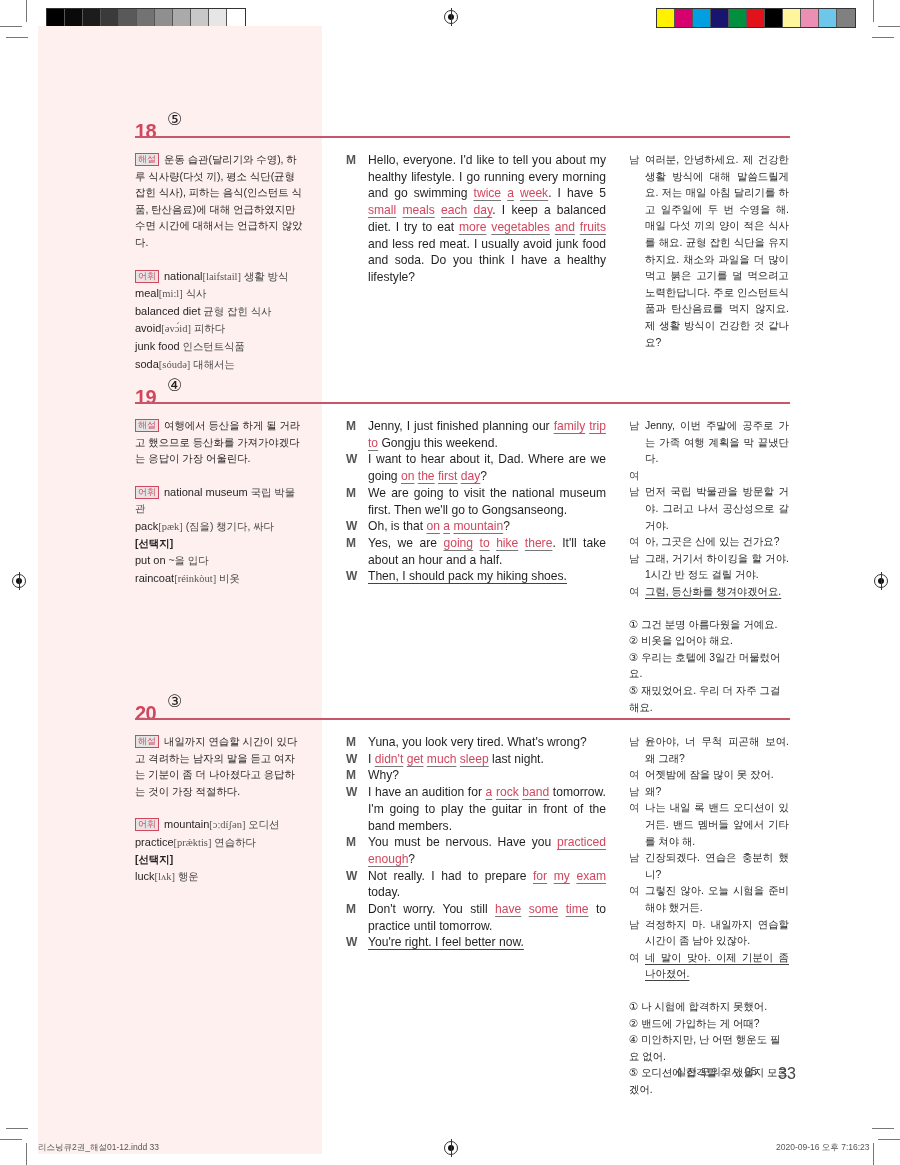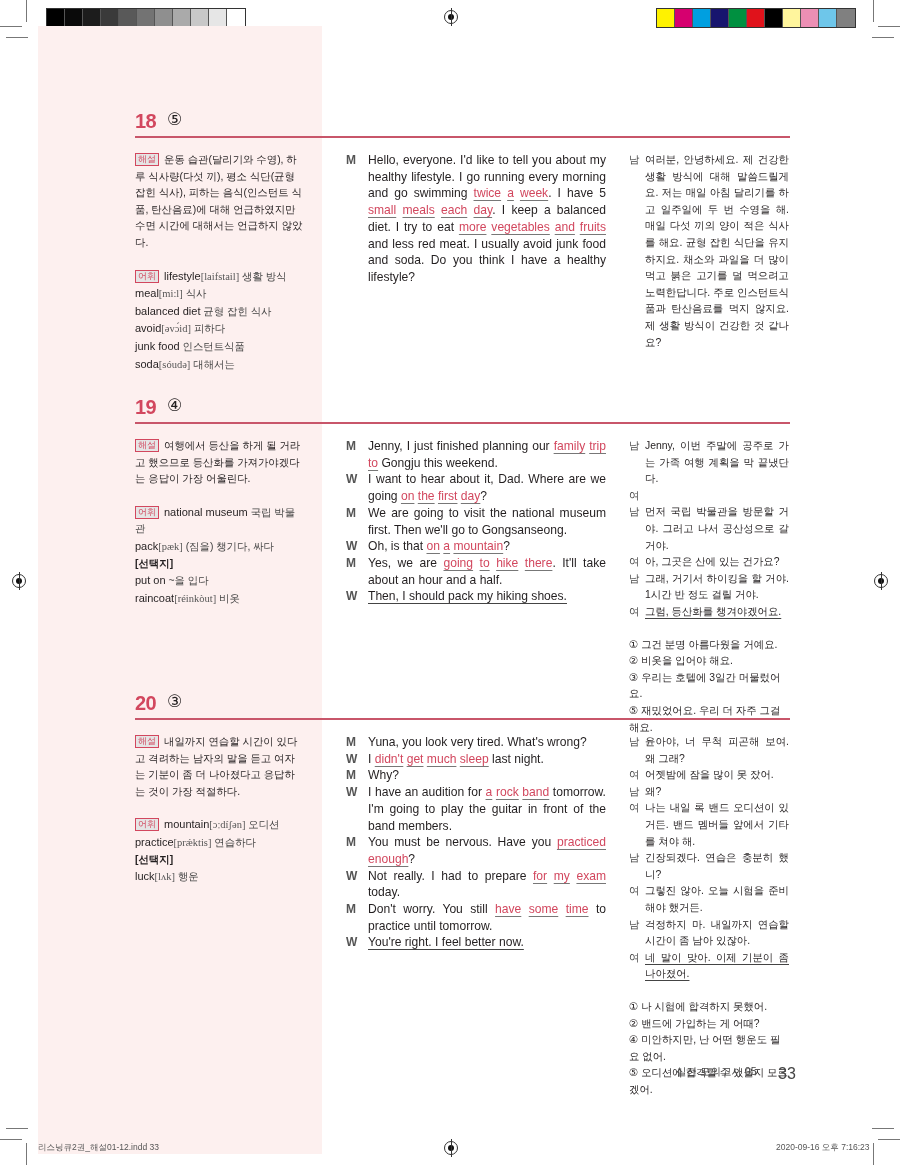--- a/index.html
+++ b/index.html
@@ -21,21 +21,21 @@
   }
   .reg::before { content: ""; position: absolute; left: 3px; top: 3px; width: 6px; height: 6px; border-radius: 50%; background: #111; }
   .reg::after { content: ""; position: absolute; left: 6px; top: -3px; width: 1px; height: 18px; background: #333; }
 
   
   .pink-panel { position: absolute; left: 38px; top: 26px; width: 284px; height: 1128px; background: #fdf0ef; }
 
   
   .section { position: absolute; left: 135px; width: 655px; }
   .sec-head { position: relative; height: 30px; }
-  .sec-num { position: absolute; left: 0; top: 8px; font-size: 20px; font-weight: bold; color: #d2475e; letter-spacing: -0.5px; }
+  .sec-num { position: absolute; left: 0; top: 18px; font-size: 20px; font-weight: bold; color: #d2475e; letter-spacing: -0.5px; }
   .sec-ans { position: absolute; left: 32px; top: 7px; font-size: 17px; color: #231f20; }
   .sec-rule { position: absolute; left: 0; top: 34px; width: 655px; height: 2px; background: #c8566a; }
 
   .col-left { position: absolute; left: 0; width: 170px; font-size: 10.4px; line-height: 16.6px; }
   .col-mid { position: absolute; left: 211px; width: 260px; font-size: 12.1px; line-height: 16.7px; }
   .col-right { position: absolute; left: 494px; width: 160px; font-size: 10.4px; line-height: 16.6px; }
 
   .tag {
     display: inline-block; font-size: 9px; line-height: 11px; padding: 0 2px;
     border: 1px solid #d2475e; color: #d2475e; background: #e5e5e5; margin-right: 5px;
@@ -113,21 +113,21 @@
 <div class="section" style="top:102px;">
   <div class="sec-head">
     <span class="sec-num">18</span>
     <span class="sec-ans">⑤</span>
     <div class="sec-rule"></div>
   </div>
   <div class="col-left" style="top:50px;">
     <p class="p-block"><span class="tag">해설</span><span>운동 습관(달리기와 수영), 하루 식사량(다섯 끼), 평소 식단(균형 잡힌 식사), 피하는 음식(인스턴트 식품, 탄산음료)에 대해 언급하였지만 수면 시간에 대해서는 언급하지 않았다.</span></p>
     <div class="gap"></div>
     <div class="vocab">
-        <div><span class="tag">어휘</span><span class="vocab-word">lifestyle</span><span class="ipa">[laifstail]</span> <span class="kor">생활 방식</span></div>
+        <div><span class="tag">어휘</span><span class="vocab-word">national</span><span class="ipa">[laifstail]</span> <span class="kor">생활 방식</span></div>
         <div><span class="vocab-word">meal</span><span class="ipa">[mi:l]</span> <span class="kor">식사</span></div>
         <div><span class="vocab-word">balanced diet</span> <span class="kor">균형 잡힌 식사</span></div>
         <div><span class="vocab-word">avoid</span><span class="ipa">[əvɔ́id]</span> <span class="kor">피하다</span></div>
         <div><span class="vocab-word">junk food</span> <span class="kor">인스턴트식품</span></div>
         <div><span class="vocab-word">soda</span><span class="ipa">[sóudə]</span> <span class="kor">대해서는</span></div>
       </div>
   </div>
   <div class="col-mid" style="top:50px;">
       <div class="line">
         <span class="spk">M</span>
@@ -135,21 +135,21 @@
       </div>
     </div>
   <div class="col-right" style="top:50px;">
       <div class="line">
         <span class="kspk">남</span>
         <span class="txt">여러분, 안녕하세요. 제 건강한 생활 방식에 대해 말씀드릴게요. 저는 매일 아침 달리기를 하고 일주일에 두 번 수영을 해. 매일 다섯 끼의 양이 적은 식사를 해요. 균형 잡힌 식단을 유지하지요. 채소와 과일을 더 많이 먹고 붉은 고기를 덜 먹으려고 노력한답니다. 주로 인스턴트식품과 탄산음료를 먹지 않지요. 제 생활 방식이 건강한 것 같나요?</span>
       </div>
     </div>
 </div>
 
-<div class="section" style="top:368px;margin-top:20px;">
+<div class="section" style="top:368px;">
   <div class="sec-head">
     <span class="sec-num">19</span>
     <span class="sec-ans">④</span>
     <div class="sec-rule"></div>
   </div>
   <div class="col-left" style="top:50px;">
     <p class="p-block"><span class="tag">해설</span><span>여행에서 등산을 하게 될 거라고 했으므로 등산화를 가져가야겠다는 응답이 가장 어울린다.</span></p>
     <div class="gap"></div>
     <div class="vocab">
         <div><span class="tag">어휘</span><span class="vocab-word">national museum</span> <span class="kor">국립 박물관</span></div>

